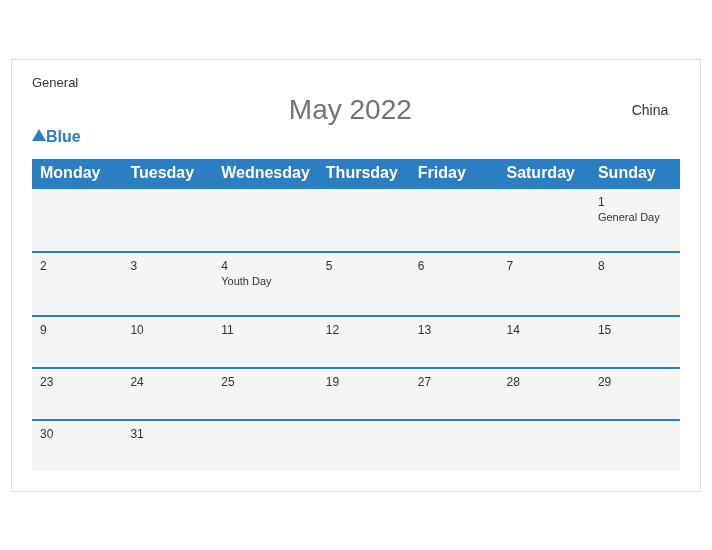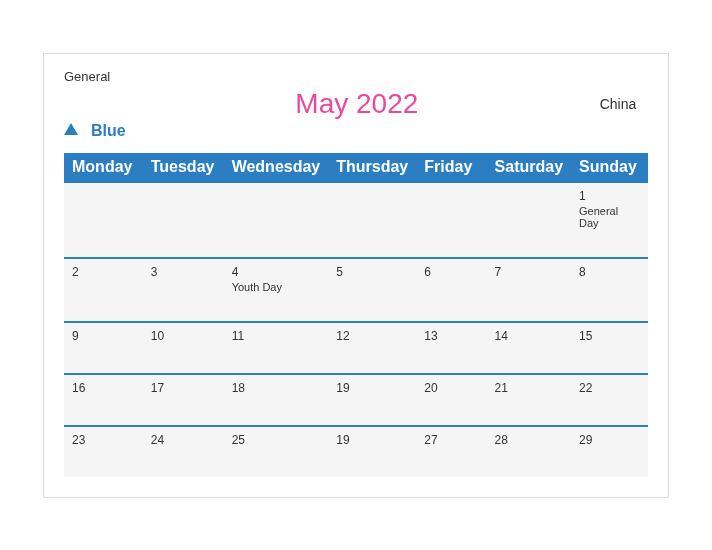--- a/index.html
+++ b/index.html
@@ -6,21 +6,21 @@
     body {
       background: #fff;
       font-family: Arial, sans-serif;
       display: flex;
       justify-content: center;
       align-items: center;
       width: 712px;
       height: 550px;
     }
     .calendar-wrapper {
-      width: 626px;
+      width: 690px;
       background: #fff;
       border: 1px solid #ddd;
       padding: 16px 20px 20px 20px;
     }
     .header {
       display: flex;
       align-items: center;
       justify-content: space-between;
       margin-bottom: 14px;
     }
@@ -32,36 +32,36 @@
     .logo-general {
       font-size: 13px;
       color: #333;
       font-weight: normal;
     }
     .logo-blue {
       font-size: 16px;
       color: #2b7ec1;
       font-weight: bold;
       display: flex;
-      gap: 13px;
+      gap: 0;
       margin-top: 40px;
     }
     .logo-triangle {
       width: 0;
       height: 0;
       border-left: 7px solid transparent;
       border-right: 7px solid transparent;
       border-bottom: 12px solid #2b7ec1;
       display: inline-block;
       margin-bottom: 1px;
     }
     .title {
       font-size: 28px;
       font-weight: normal;
-      color: #ec4899;
+      color: #737373;
       text-align: center;
       flex: 1;
     }
     .country {
       font-size: 14px;
       color: #333;
       text-align: center;
       min-width: 60px;
     }
     .cal-table {
@@ -186,59 +186,49 @@
           </td>
           <td>
             <span class="day-num">14</span>
           </td>
           <td>
             <span class="day-num">15</span>
           </td>
         </tr>
         <tr>
           <td>
-            <span class="day-num">16</span>
-          </td>
-          <td>
-            <span class="day-num">17</span>
-          </td>
-          <td>
-            <span class="day-num">18</span>
+            <span class="day-num">23</span>
+          </td>
+          <td>
+            <span class="day-num">24</span>
+          </td>
+          <td>
+            <span class="day-num">25</span>
           </td>
           <td>
             <span class="day-num">19</span>
           </td>
           <td>
-            <span class="day-num">20</span>
-          </td>
-          <td>
-            <span class="day-num">21</span>
-          </td>
-          <td>
-            <span class="day-num">22</span>
-          </td>
-        </tr>
-        <tr>
-          <td>
-            <span class="day-num">23</span>
-          </td>
-          <td>
-            <span class="day-num">24</span>
-          </td>
-          <td>
-            <span class="day-num">25</span>
-          </td>
-          <td>
-            <span class="day-num">19</span>
-          </td>
-          <td>
             <span class="day-num">27</span>
           </td>
           <td>
             <span class="day-num">28</span>
           </td>
           <td>
             <span class="day-num">29</span>
           </td>
+        </tr>
+        <tr>
+          <td>
+            <span class="day-num">30</span>
+          </td>
+          <td>
+            <span class="day-num">31</span>
+          </td>
+          <td></td>
+          <td></td>
+          <td></td>
+          <td></td>
+          <td></td>
         </tr>
       </tbody>
   </table>
 </div>
 
 </body></html>

